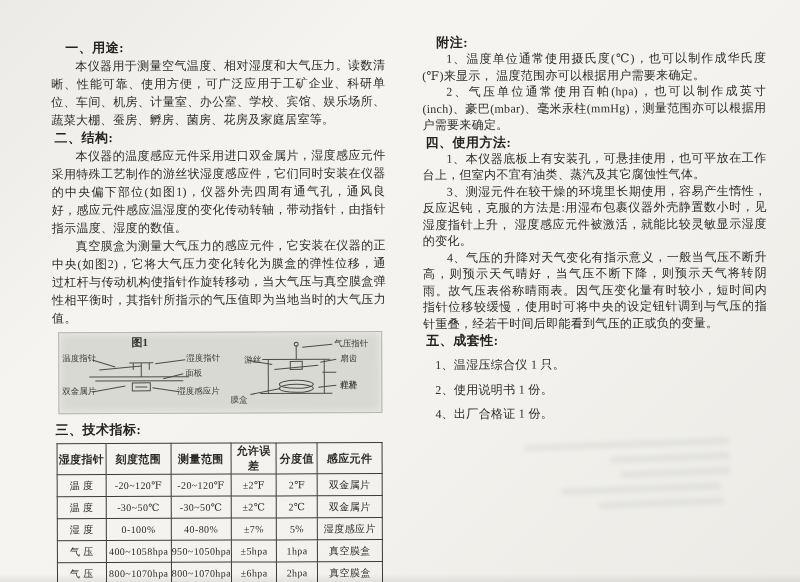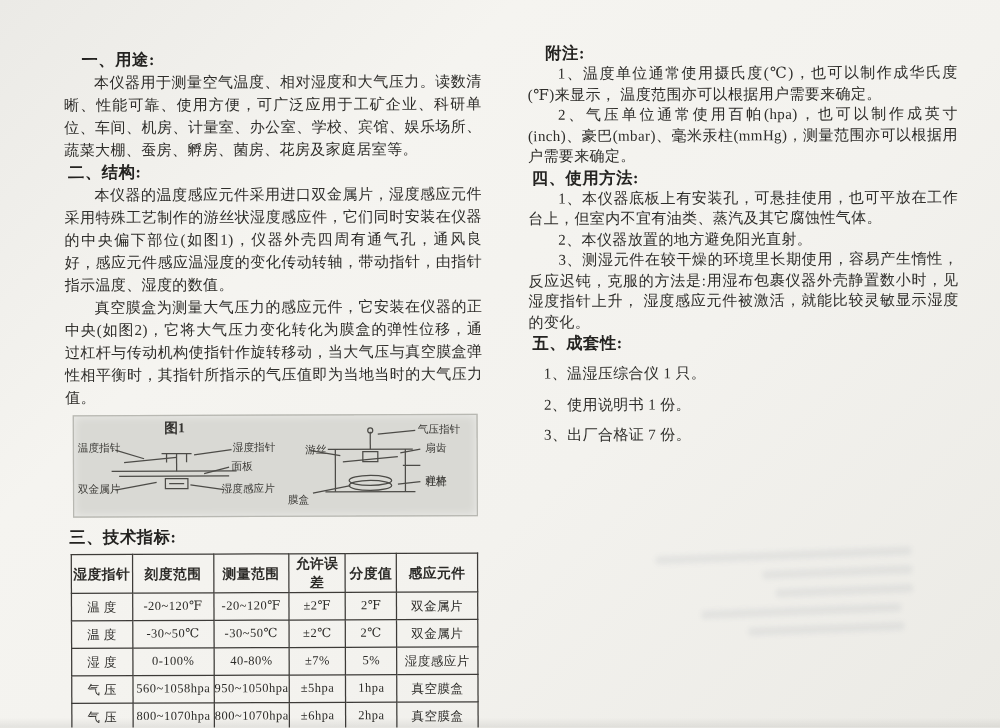--- a/index.html
+++ b/index.html
@@ -189,21 +189,21 @@
         <tr>
           <td>湿 度</td>
           <td>0-100%</td>
           <td>40-80%</td>
           <td>±7%</td>
           <td>5%</td>
           <td>湿度感应片</td>
         </tr>
         <tr>
           <td>气 压</td>
-          <td>560~1058hpa</td>
+          <td>400~1058hpa</td>
           <td>950~1050hpa</td>
           <td>±5hpa</td>
           <td>1hpa</td>
           <td>真空膜盒</td>
         </tr>
         <tr>
           <td>气 压</td>
           <td>800~1070hpa</td>
           <td>800~1070hpa</td>
           <td>±6hpa</td>
@@ -213,27 +213,27 @@
       </tbody>
     </table>
   </div>
 
   <div class="col col-right">
     <div class="hd ind">附注:</div>
     <p>1、温度单位通常使用摄氏度(℃)，也可以制作成华氏度(℉)来显示， 温度范围亦可以根据用户需要来确定。</p>
     <p>2、气压单位通常使用百帕(hpa)，也可以制作成英寸(inch)、豪巴(mbar)、毫米汞柱(mmHg)，测量范围亦可以根据用户需要来确定。</p>
     <div class="hd small-ind">四、使用方法:</div>
     <p>1、本仪器底板上有安装孔，可悬挂使用，也可平放在工作台上，但室内不宜有油类、蒸汽及其它腐蚀性气体。</p>
-    <p>2、本仪器放置的地方避免阳光直射。</p>
     <p>3、测湿元件在较干燥的环境里长期使用，容易产生惰性，反应迟钝，克服的方法是:用湿布包裹仪器外壳静置数小时，见湿度指针上升， 湿度感应元件被激活，就能比较灵敏显示湿度的变化。</p>
+    <p>4、气压的升降对天气变化有指示意义，一般当气压不断升高，则预示天气晴好，当气压不断下降，则预示天气将转阴雨。故气压表俗称晴雨表。因气压变化量有时较小，短时间内指针位移较缓慢，使用时可将中央的设定钮针调到与气压的指针重叠，经若干时间后即能看到气压的正或负的变量。</p>
     <div class="hd small-ind">五、成套性:</div>
     <div class="kit">
       <p>1、温湿压综合仪 1 只。</p>
       <p>2、使用说明书 1 份。</p>
-      <p>3、出厂合格证 7 份。</p>
+      <p>4、出厂合格证 1 份。</p>
     </div>
   </div>
 
   <div class="bleed">
     <div class="b b1"></div>
       <div class="b b2"></div>
       <div class="b b3"></div>
       <div class="b b4"></div>
       <div class="b b5"></div>
   </div>

